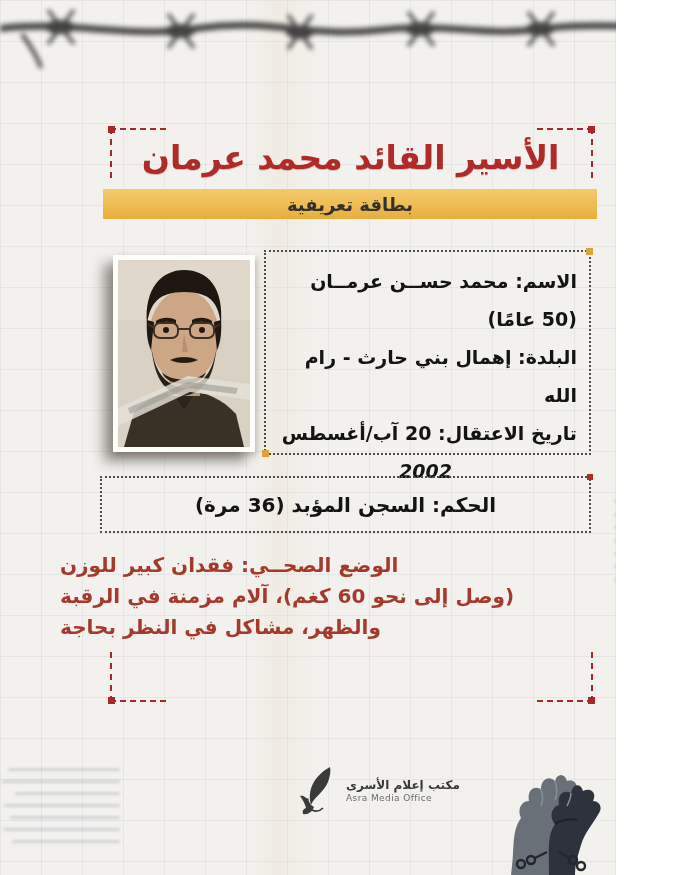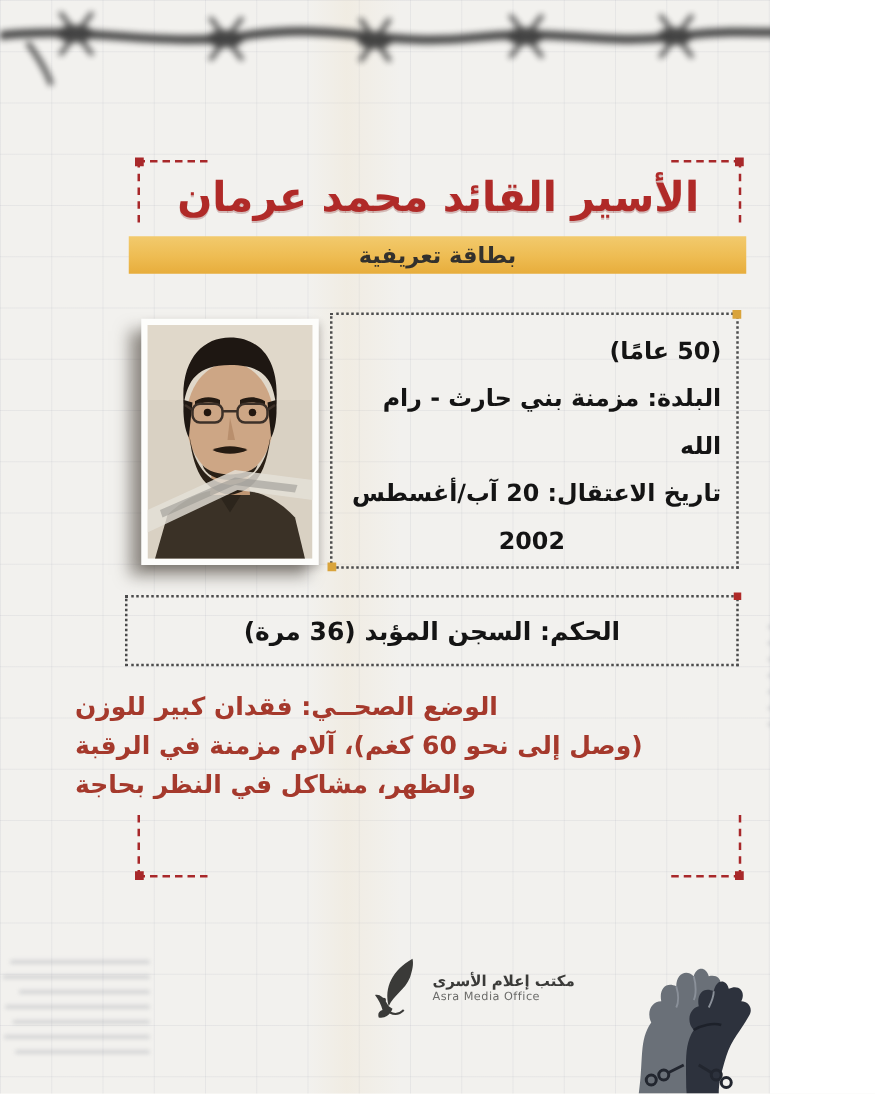--- a/index.html
+++ b/index.html
@@ -50,21 +50,21 @@
   
   .infobox{
     position:absolute;left:264px;top:250px;width:327px;height:205px;
     border:2px dotted #4c4c4c;box-sizing:border-box;
     padding:10px 12px 0 8px;direction:rtl;text-align:right;
     font-size:19px;font-weight:bold;color:#141414;line-height:38px;
   }
   .infobox .mark{position:absolute;width:7px;height:7px;background:#d9a43c;}
   .infobox .mark.tr{top:-4px;right:-4px;}
   .infobox .mark.bl{bottom:-4px;left:-4px;}
-  .infobox .yr{text-align:center;}
+  .infobox .yr{text-align:center;font-style:italic;}
   
   .sentencebox{
     position:absolute;left:100px;top:476px;width:491px;height:57px;
     border:2px dotted #4c4c4c;box-sizing:border-box;
     display:flex;align-items:center;justify-content:center;
     font-size:20px;font-weight:bold;color:#141414;direction:rtl;
   }
   .sentencebox .mark{position:absolute;width:6px;height:6px;background:#b02a28;top:-4px;right:-4px;}
   
   .health{
@@ -177,22 +177,23 @@
       <path d="M44,112 C52,122 80,122 88,112 C84,128 48,128 44,112 Z" fill="#2a2016"></path>
 
       <polygon points="0,148 70,116 132,124 132,140 72,132 0,166" fill="rgba(228,224,216,.82)"></polygon>
       <polygon points="10,148 70,122 120,128 118,134 70,128 12,154" fill="rgba(150,148,142,.55)"></polygon>
     </svg>
   </div>
 
   <div class="infobox" dir="rtl">
     <span class="mark tr"></span>
     <span class="mark bl"></span>
+    <div>الاسم: محمد حســن عرمــان</div>
     <div>(50 عامًا)</div>
-    <div>البلدة: مزمنة بني حارث - رام الله</div>
+    <div>البلدة: إهمال بني حارث - رام الله</div>
     <div>تاريخ الاعتقال: 20 آب/أغسطس</div>
     <div class="yr">2002</div>
   </div>
 
   <div class="sentencebox" dir="rtl">
     <span class="mark"></span>
     <span>الحكم: السجن المؤبد (36 مرة)</span>
   </div>
 
   <div class="health" dir="rtl">

